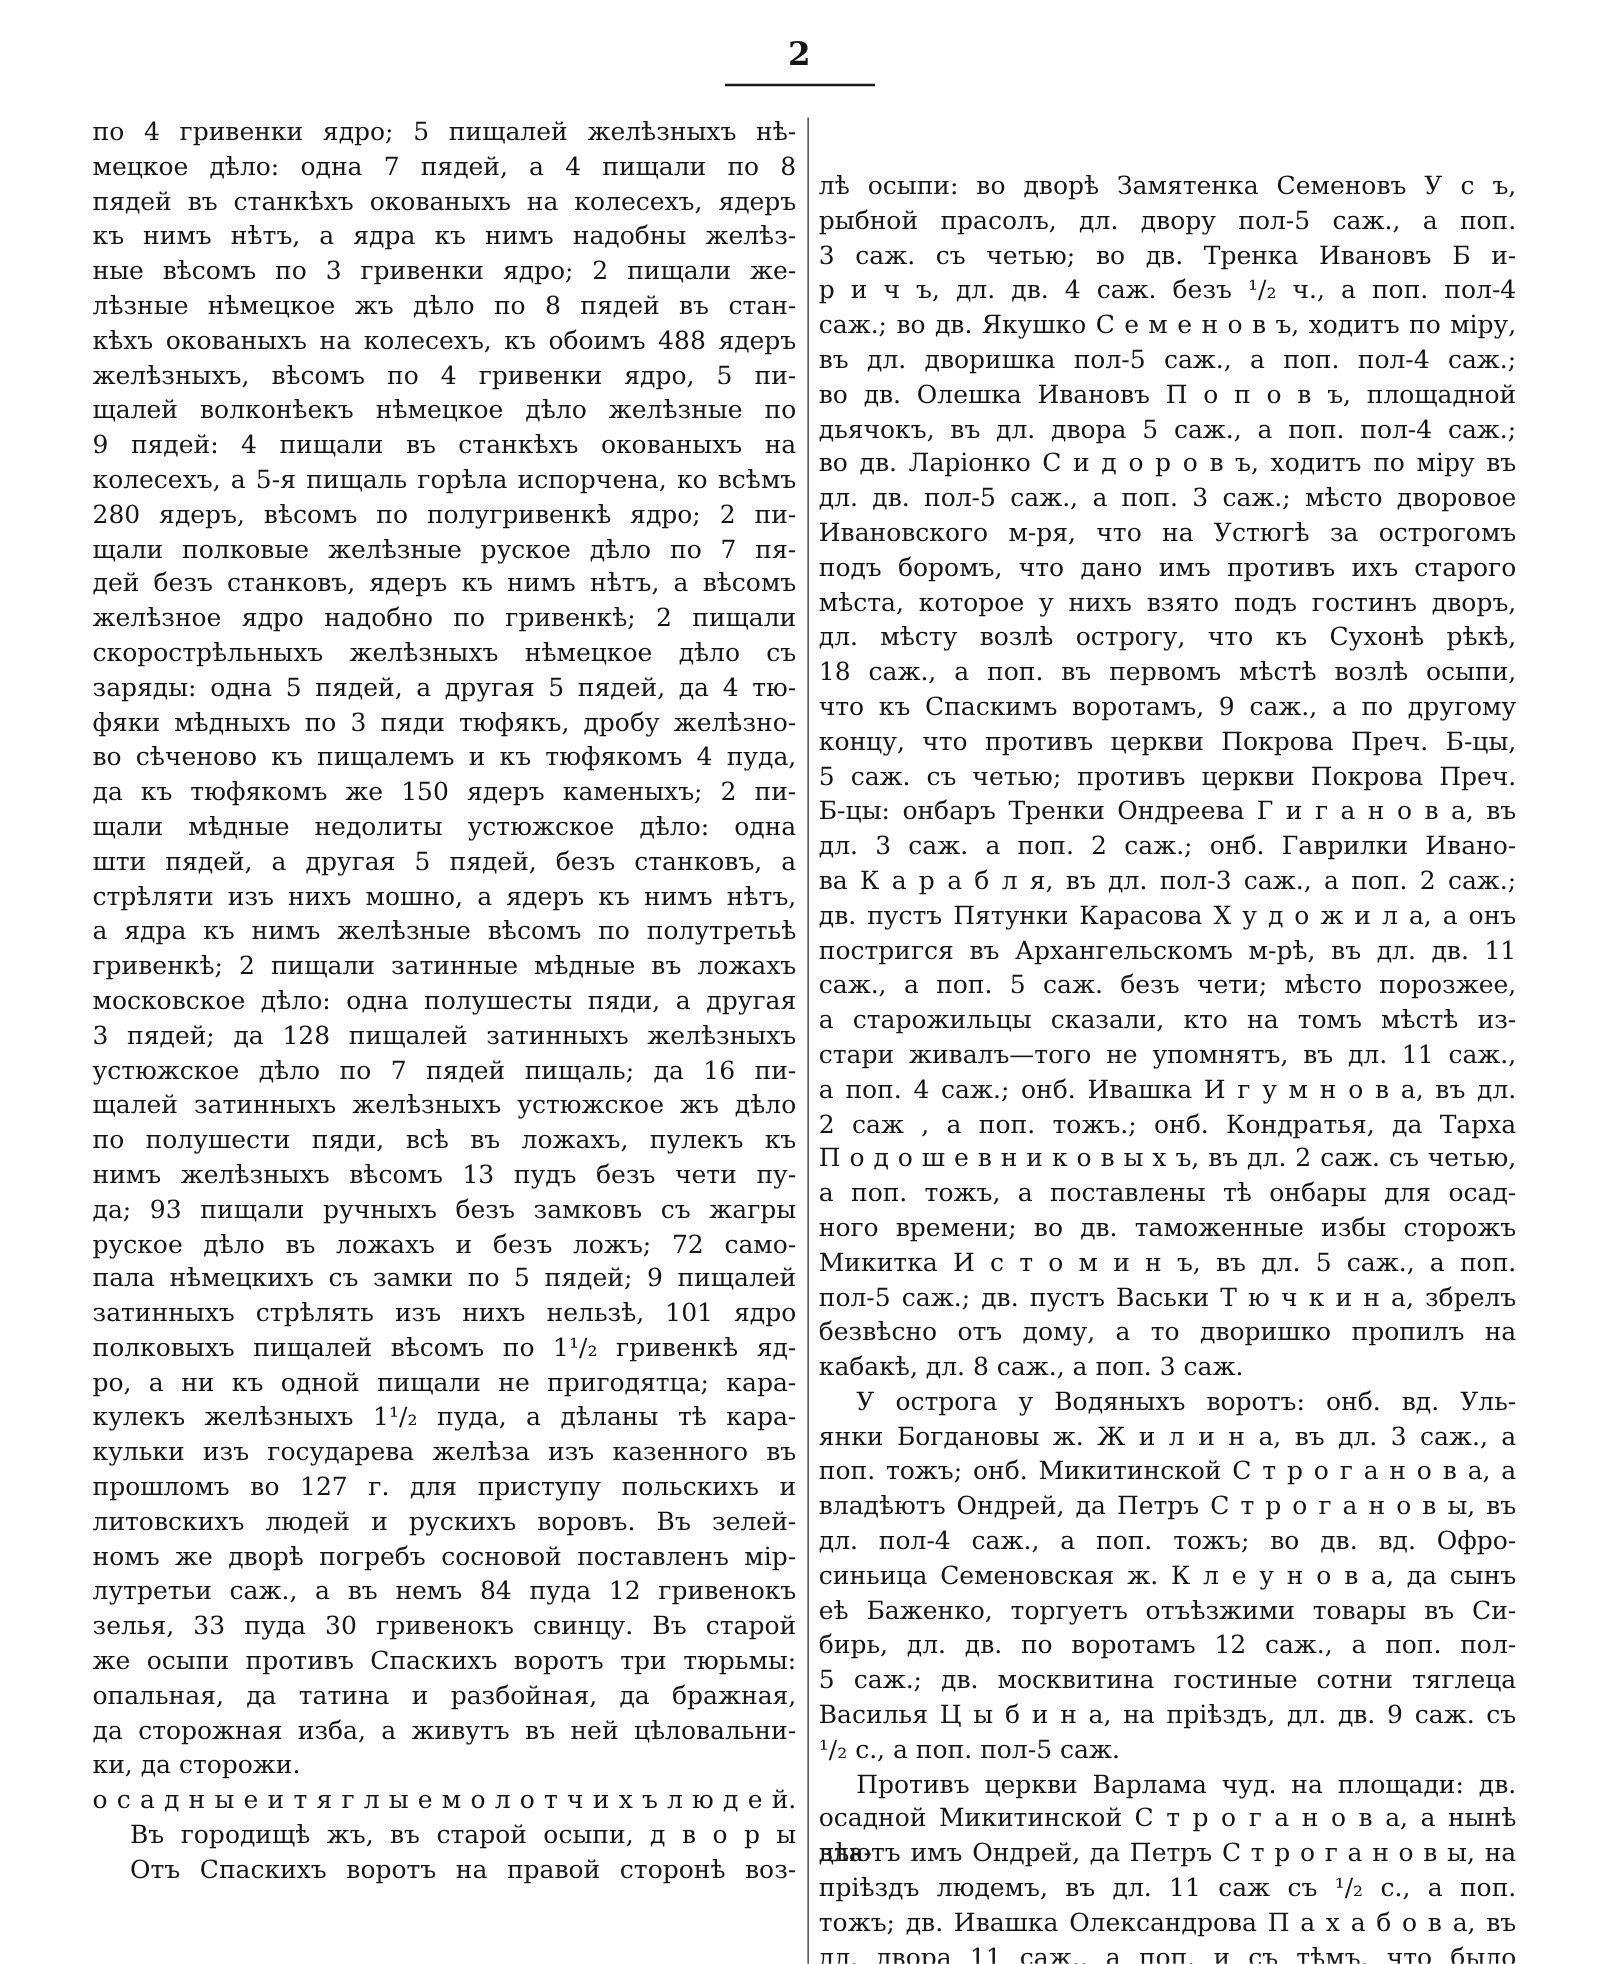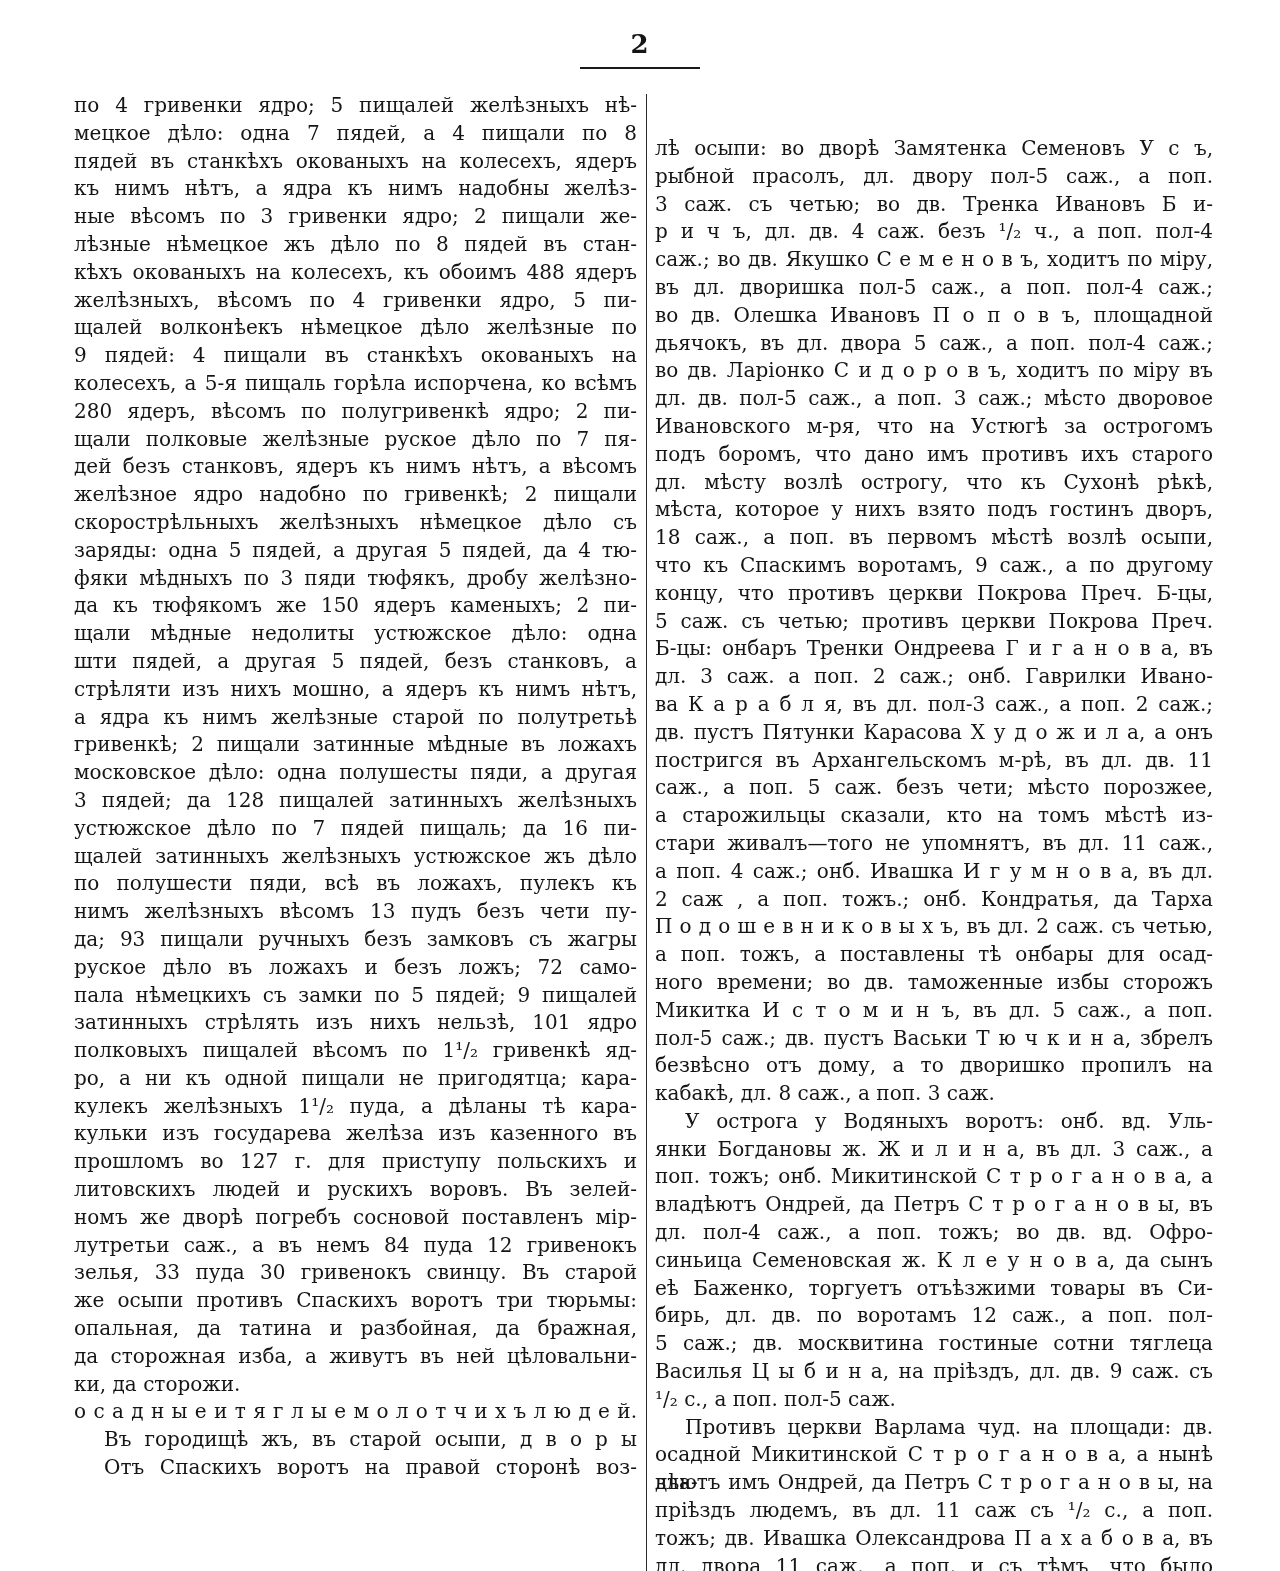--- a/index.html
+++ b/index.html
@@ -86,25 +86,26 @@
         <div class="line">щалей волконѣекъ нѣмецкое дѣло желѣзные по</div>
         <div class="line">9 пядей: 4 пищали въ станкѣхъ окованыхъ на</div>
         <div class="line">колесехъ, а 5-я пищаль горѣла испорчена, ко всѣмъ</div>
         <div class="line">280 ядеръ, вѣсомъ по полугривенкѣ ядро; 2 пи-</div>
         <div class="line">щали полковые желѣзные руское дѣло по 7 пя-</div>
         <div class="line">дей безъ станковъ, ядеръ къ нимъ нѣтъ, а вѣсомъ</div>
         <div class="line">желѣзное ядро надобно по гривенкѣ; 2 пищали</div>
         <div class="line">скорострѣльныхъ желѣзныхъ нѣмецкое дѣло съ</div>
         <div class="line">заряды: одна 5 пядей, а другая 5 пядей, да 4 тю-</div>
         <div class="line">фяки мѣдныхъ по 3 пяди тюфякъ, дробу желѣзно-</div>
+        <div class="line">во сѣченово къ пищалемъ и къ тюфякомъ 4 пуда,</div>
         <div class="line">да къ тюфякомъ же 150 ядеръ каменыхъ; 2 пи-</div>
         <div class="line">щали мѣдные недолиты устюжское дѣло: одна</div>
         <div class="line">шти пядей, а другая 5 пядей, безъ станковъ, а</div>
         <div class="line">стрѣляти изъ нихъ мошно, а ядеръ къ нимъ нѣтъ,</div>
-        <div class="line">а ядра къ нимъ желѣзные старой по полутретьѣ</div>
+        <div class="line">а ядра къ нимъ желѣзные вѣсомъ по полутретьѣ</div>
         <div class="line">гривенкѣ; 2 пищали затинные мѣдные въ ложахъ</div>
         <div class="line">московское дѣло: одна полушесты пяди, а другая</div>
         <div class="line">3 пядей; да 128 пищалей затинныхъ желѣзныхъ</div>
         <div class="line">устюжское дѣло по 7 пядей пищаль; да 16 пи-</div>
         <div class="line">щалей затинныхъ желѣзныхъ устюжское жъ дѣло</div>
         <div class="line">по полушести пяди, всѣ въ ложахъ, пулекъ къ</div>
         <div class="line">нимъ желѣзныхъ вѣсомъ 13 пудъ безъ чети пу-</div>
         <div class="line">да; 93 пищали ручныхъ безъ замковъ съ жагры</div>
         <div class="line">руское дѣло въ ложахъ и безъ ложъ; 72 само-</div>
         <div class="line">пала нѣмецкихъ съ замки по 5 пядей; 9 пищалей</div>
@@ -133,22 +134,22 @@
         <div class="line">3 саж. съ четью; во дв. Тренка Ивановъ Б и-</div>
         <div class="line">р и ч ъ, дл. дв. 4 саж. безъ ¹/₂ ч., а поп. пол-4</div>
         <div class="line">саж.; во дв. Якушко С е м е н о в ъ, ходитъ по міру,</div>
         <div class="line">въ дл. дворишка пол-5 саж., а поп. пол-4 саж.;</div>
         <div class="line">во дв. Олешка Ивановъ П о п о в ъ, площадной</div>
         <div class="line">дьячокъ, въ дл. двора 5 саж., а поп. пол-4 саж.;</div>
         <div class="line">во дв. Ларіонко С и д о р о в ъ, ходитъ по міру въ</div>
         <div class="line">дл. дв. пол-5 саж., а поп. 3 саж.; мѣсто дворовое</div>
         <div class="line">Ивановского м-ря, что на Устюгѣ за острогомъ</div>
         <div class="line">подъ боромъ, что дано имъ противъ ихъ старого</div>
+        <div class="line">мѣста, которое у нихъ взято подъ гостинъ дворъ,</div>
         <div class="line">дл. мѣсту возлѣ острогу, что къ Сухонѣ рѣкѣ,</div>
-        <div class="line">мѣста, которое у нихъ взято подъ гостинъ дворъ,</div>
         <div class="line">18 саж., а поп. въ первомъ мѣстѣ возлѣ осыпи,</div>
         <div class="line">что къ Спаскимъ воротамъ, 9 саж., а по другому</div>
         <div class="line">концу, что противъ церкви Покрова Преч. Б-цы,</div>
         <div class="line">5 саж. съ четью; противъ церкви Покрова Преч.</div>
         <div class="line">Б-цы: онбаръ Тренки Ондреева Г и г а н о в а, въ</div>
         <div class="line">дл. 3 саж. а поп. 2 саж.; онб. Гаврилки Ивано-</div>
         <div class="line">ва К а р а б л я, въ дл. пол-3 саж., а поп. 2 саж.;</div>
         <div class="line">дв. пустъ Пятунки Карасова Х у д о ж и л а, а онъ</div>
         <div class="line">постригся въ Архангельскомъ м-рѣ, въ дл. дв. 11</div>
         <div class="line">саж., а поп. 5 саж. безъ чети; мѣсто порозжее,</div>

